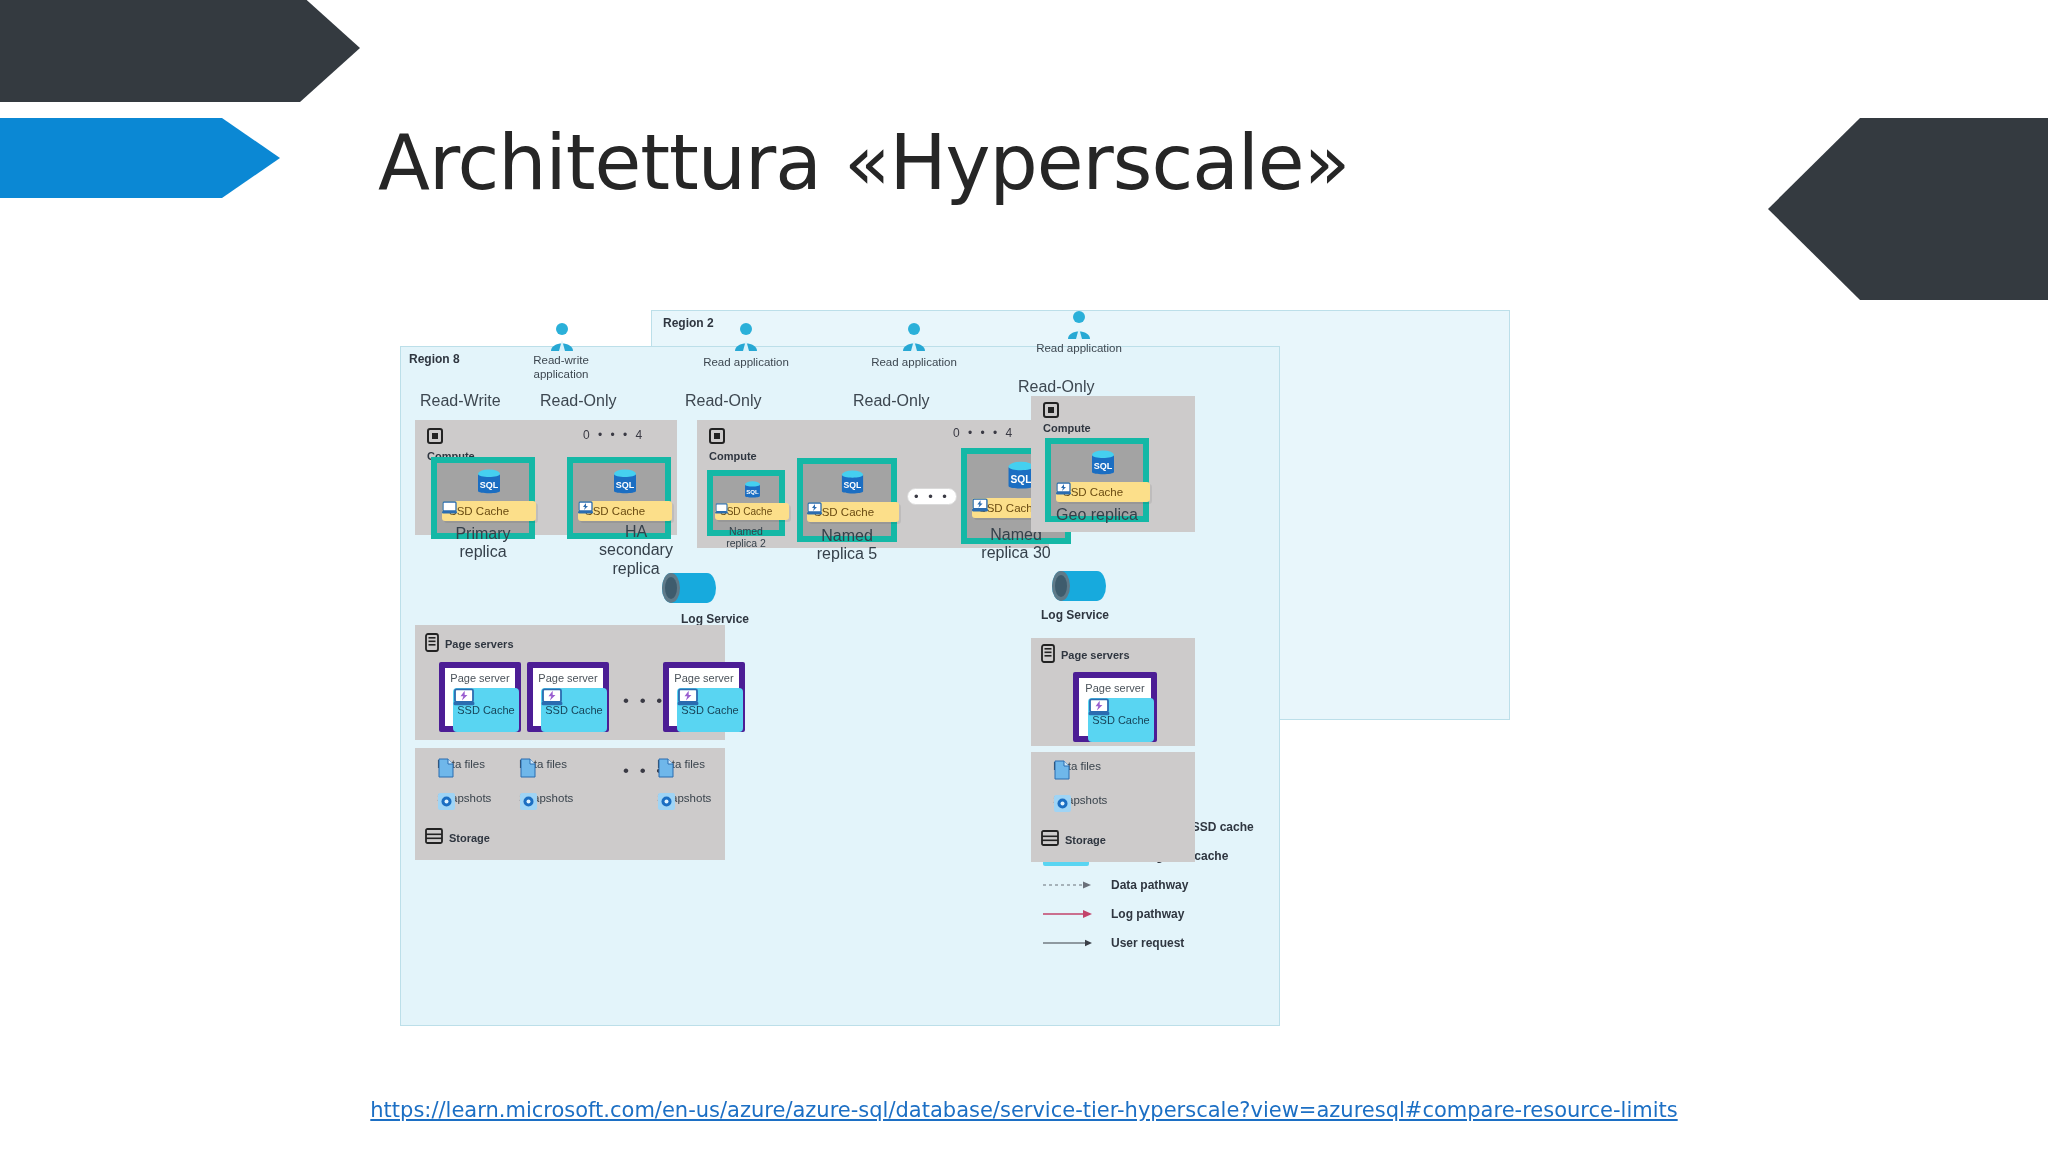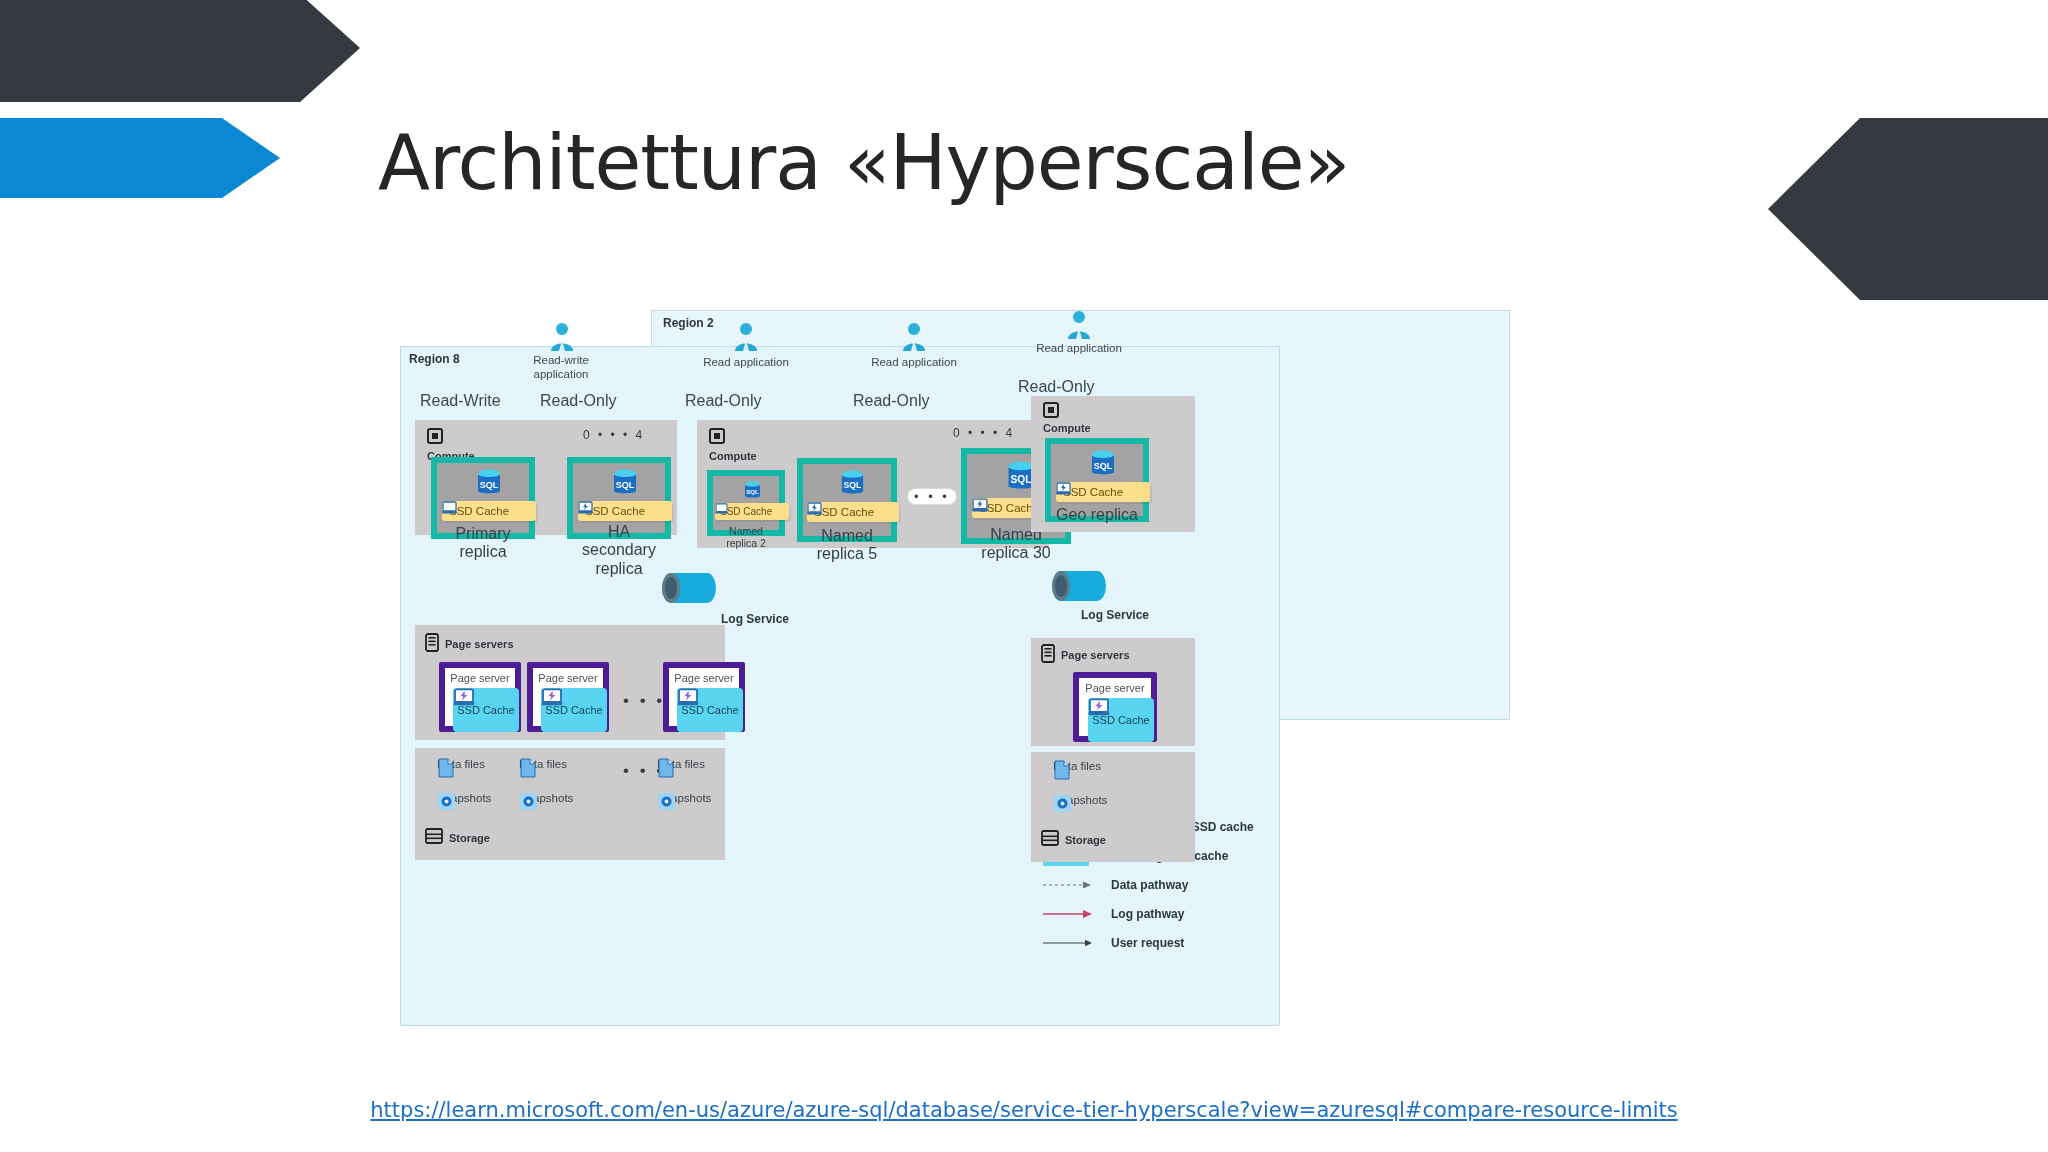--- a/index.html
+++ b/index.html
@@ -137,21 +137,21 @@
   .count-range{
     position:absolute; font-size:12px; letter-spacing:2.5px; color:#3a3a44;
   }
 
   
   .stor-item{
     position:absolute; display:flex; align-items:center; gap:5px;
     font-size:11.5px; color:#39434c;
   }
 
-  .cyl-lbl{ position:absolute; font-size:12px; font-weight:bold; color:#2f3640;margin-left:40px; }
+  .cyl-lbl{ position:absolute; font-size:12px; font-weight:bold; color:#2f3640; }
 
   
   .legend{ position:absolute; left:648px; top:517px; }
   .leg-row{ position:relative; height:22px; margin-bottom:7px; }
   .leg-sw{ position:absolute; left:0; top:3px; width:46px; height:17px; border-radius:2px; }
   .leg-txt{ position:absolute; left:68px; top:3px; font-size:12px; font-weight:bold; color:#2f3640; white-space:nowrap; }
 </style>
 </head>
 <body>
 
@@ -302,21 +302,21 @@
       <text x="14" y="20" font-size="9" fill="#fff" text-anchor="middle" font-family="Liberation Sans, sans-serif" font-weight="bold">SQL</text>
     </svg>
     <div class="ssd non-covering" style="left:5px; top:38px; width:94px;">
       <svg width="15" height="13" viewBox="0 0 15 13">
           <rect x="1" y="1" width="13" height="9" rx="1" fill="#fff" stroke="#2b6cb0" stroke-width="1.3"></rect>
           <path d="M8 2 L5 6 L7 6 L6 9 L10 5 L8 5 Z" fill="#2b6cb0"></path>
           <rect x="0" y="10" width="15" height="2.5" rx="1" fill="#2b6cb0"></rect>
         </svg>
       <span class="ssd-lbl">SSD Cache</span>
     </div>
-    <div class="rep-name" style="top:60px;">HA secondary<br>replica</div>
+    <div class="rep-name" style="top:60px;margin-left:17px;">HA secondary<br>replica</div>
   </div>
 
   <div class="gray-panel" style="left:302px; top:120px; width:352px; height:128px;"></div>
   <div class="panel-cap" style="left:314px; top:150px;">Compute</div>
   <svg style="position:absolute; left:314px; top:128px;" width="16" height="16" viewBox="0 0 16 16">
     <rect x="1" y="1" width="14" height="14" rx="2" fill="none" stroke="#222" stroke-width="2"></rect>
       <rect x="5" y="5" width="6" height="6" fill="#222"></rect>
   </svg>
   <div class="count-range" style="left:558px; top:126px;">0 • • • 4</div>
 

